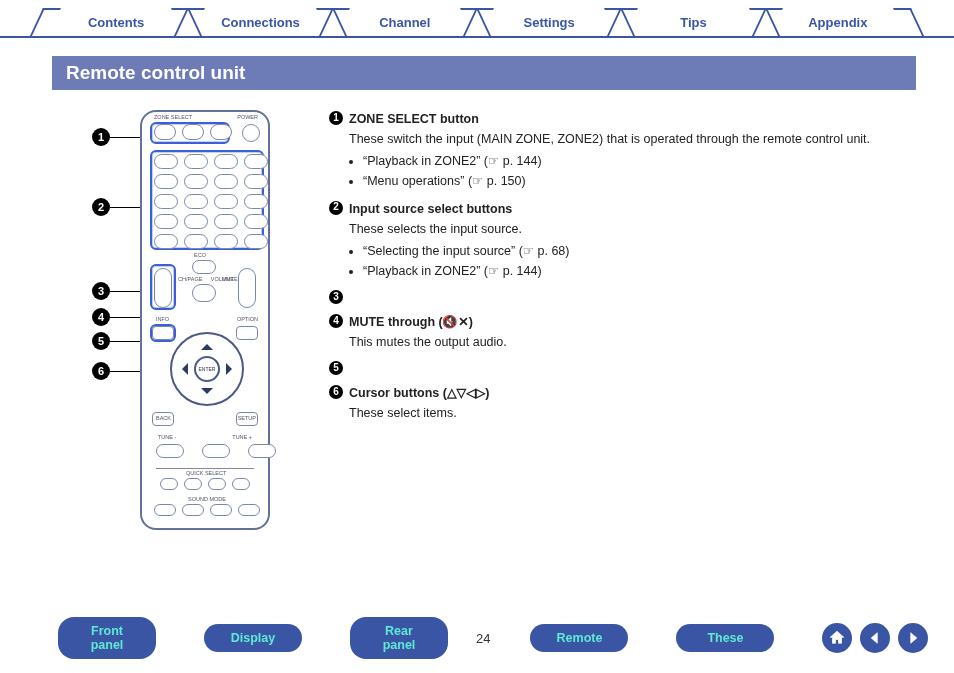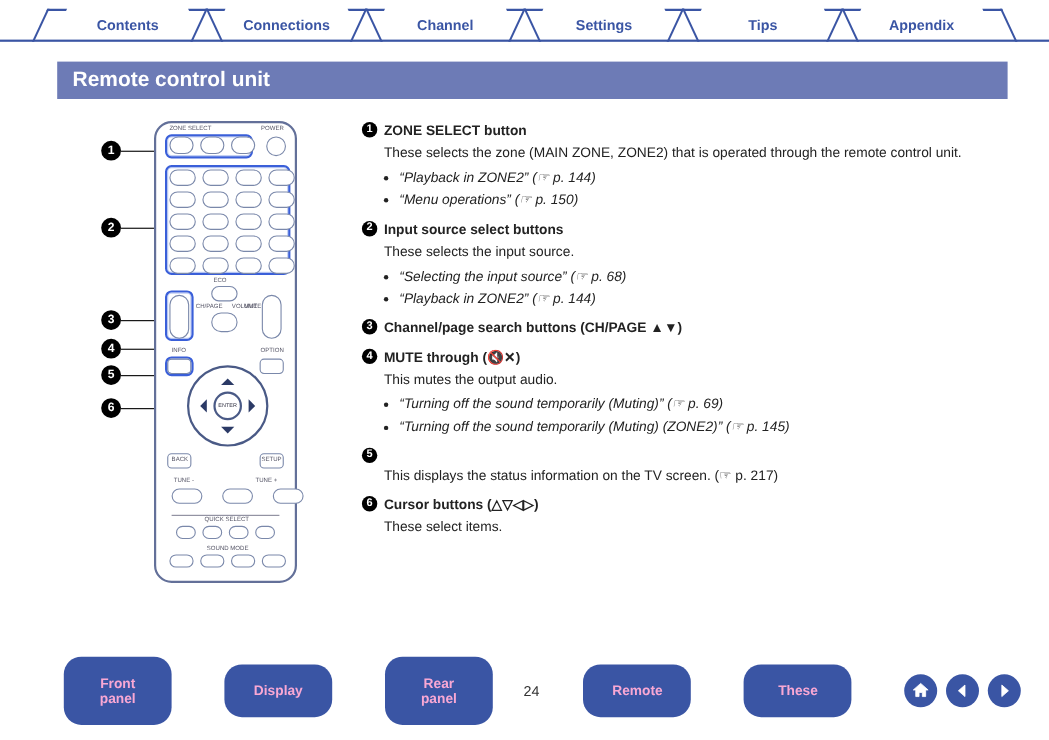--- a/index.html
+++ b/index.html
@@ -20,25 +20,25 @@
   
   .heading-bar{margin:18px 38px 0 52px;background:#6d7bb6;color:#fff;font-size:19px;font-weight:bold;padding:6px 14px;}
   
   .main{display:flex;padding:20px 38px 0 52px;gap:22px;}
   .left{width:255px;flex:none;position:relative;}
   .right{flex:1;font-size:12.5px;line-height:1.45;color:#222;}
   .item{margin-bottom:9px;}
   .item-head{display:flex;align-items:flex-start;gap:6px;font-weight:bold;font-size:12.5px;margin-bottom:2px;}
   .callnum{display:inline-flex;align-items:center;justify-content:center;width:14px;height:14px;border-radius:50%;background:#000;color:#fff;font-size:10px;font-weight:bold;flex:none;margin-top:1px;}
   .item-body{margin-left:20px;font-weight:normal;}
-  .item-body ul{margin:4px 0 0 0;padding-left:14px;font-style:italic;}
+  .item-body ul{margin:4px 0 0 0;padding-left:14px;}
   .item-body li{margin-bottom:2px;}
   
   .bottomnav{position:absolute;left:0;right:0;bottom:14px;display:flex;align-items:center;padding:0 44px 0 58px;}
-  .pill{background:var(--blue);color:#f9a8d4;font-weight:bold;font-size:12.5px;padding:17px 22px;border-radius:16px;margin-right:48px;cursor:pointer;min-width:98px;text-align:center;}
+  .pill{background:var(--blue);color:#5eead4;font-weight:bold;font-size:12.5px;padding:7px 22px;border-radius:16px;margin-right:48px;cursor:pointer;min-width:98px;text-align:center;}
   .pageno{font-size:13px;color:#333;margin-right:40px;margin-left:-20px;}
   .navicons{margin-left:auto;display:flex;gap:8px;}
   .circle{width:30px;height:30px;border-radius:50%;background:var(--blue);display:flex;align-items:center;justify-content:center;color:#fff;cursor:pointer;}
   .circle svg{width:18px;height:18px;fill:#fff;stroke:#fff;}
   
   .remote-wrap{position:relative;width:255px;height:430px;}
   .remote{position:absolute;top:0;left:88px;width:130px;height:420px;border:2px solid #637099;border-radius:16px;background:#fff;}
   .group{position:absolute;border:2px solid #3a5fd9;border-radius:6px;box-shadow:0 0 0 1px #c3d0f3 inset;}
   .g1{top:10px;left:8px;width:80px;height:22px;}
   .g2{top:38px;left:8px;width:114px;height:100px;}
@@ -233,21 +233,21 @@
     </div>
 
     <div class="right">
 
       <div class="item">
         <div class="item-head">
             <span class="callnum">1</span>
             <span>ZONE SELECT button</span>
           </div>
         <div class="item-body">
-          <div>These selects the zone (MAIN ZONE, ZONE2) that is operated through the remote control unit.</div>
+          <div>These switch the input (MAIN ZONE, ZONE2) that is operated through the remote control unit.</div>
           <ul>
             <li>“Playback in ZONE2” (☞ p. 144)</li>
             <li>“Menu operations” (☞ p. 150)</li>
           </ul>
         </div>
       </div>
 
       <div class="item">
         <div class="item-head">
             <span class="callnum">2</span>
@@ -258,45 +258,37 @@
           <ul>
             <li>“Selecting the input source” (☞ p. 68)</li>
             <li>“Playback in ZONE2” (☞ p. 144)</li>
           </ul>
         </div>
       </div>
 
       <div class="item">
         <div class="item-head">
             <span class="callnum">3</span>
-            <span>Channel/page search buttons (CH/PAGE ▲▼)</span>
           </div>
       </div>
 
       <div class="item">
         <div class="item-head">
             <span class="callnum">4</span>
             <span>MUTE through (🔇✕)</span>
           </div>
         <div class="item-body">
           <div>This mutes the output audio.</div>
-          <ul>
-            <li>“Turning off the sound temporarily (Muting)” (☞ p. 69)</li>
-            <li>“Turning off the sound temporarily (Muting) (ZONE2)” (☞ p. 145)</li>
-          </ul>
         </div>
       </div>
 
       <div class="item">
         <div class="item-head">
             <span class="callnum">5</span>
           </div>
-        <div class="item-body">
-          <div>This displays the status information on the TV screen.   (☞ p. 217)</div>
-        </div>
       </div>
 
       <div class="item">
         <div class="item-head">
             <span class="callnum">6</span>
             <span>Cursor buttons (△▽◁▷)</span>
           </div>
         <div class="item-body">
           <div>These select items.</div>
         </div>

